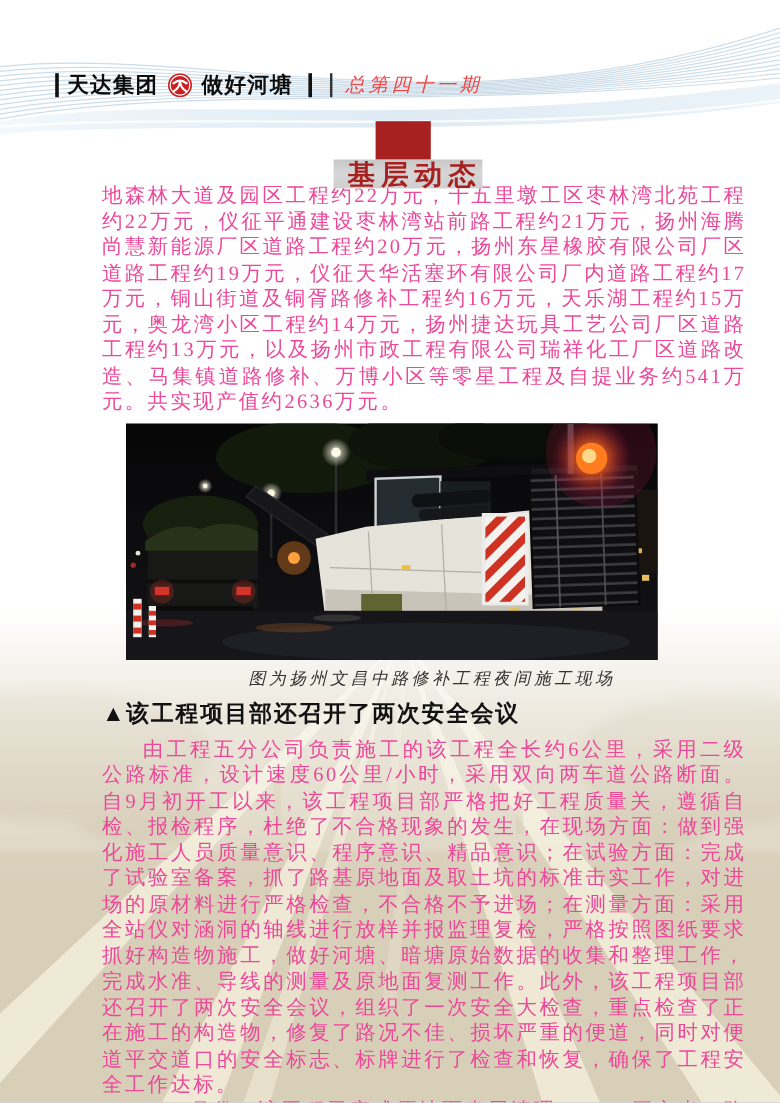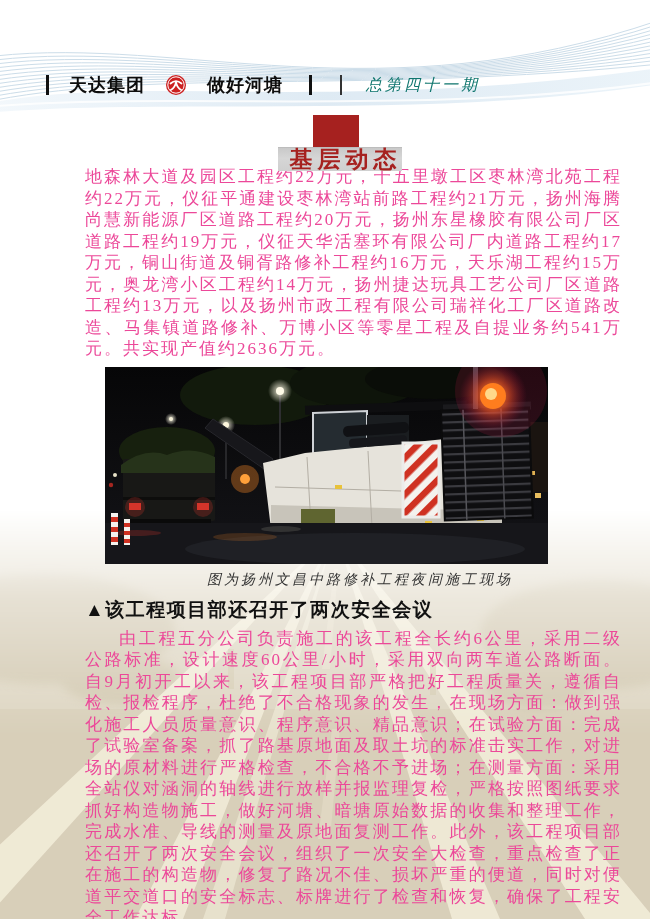--- a/index.html
+++ b/index.html
@@ -12,31 +12,32 @@
   .waves{position:absolute;top:0;left:0;width:650px;height:140px;z-index:0;pointer-events:none;}
   
   .watermark{
     position:absolute;left:0;bottom:0;width:650px;height:410px;z-index:0;pointer-events:none;
     -webkit-mask-image:linear-gradient(180deg,rgba(0,0,0,0) 0%,rgba(0,0,0,.55) 22%,#000 55%);
     mask-image:linear-gradient(180deg,rgba(0,0,0,0) 0%,rgba(0,0,0,.55) 22%,#000 55%);
   }
   .content{position:relative;z-index:2;}
   
   .masthead{
-    display:flex;align-items:center;gap:20px;
-    padding:72px 0 0 46px;height:26px;
+    display:flex;align-items:center;gap:7px;
+    padding:46px 0 0 46px;height:26px;
     font-family:"Liberation Sans","DejaVu Sans",sans-serif;
+    margin-top:12px;
   }
   .mh-bar{width:3px;height:20px;background:#111;}
   .mh-bar.thin{width:2px;background:#333;}
   .mh-cn{font-weight:bold;font-size:18px;color:#0d0d0d;letter-spacing:1px;}
   .mh-latin{font-weight:bold;font-size:17px;color:#0d0d0d;letter-spacing:.5px;margin-left:2px;}
   .mh-issue{
     font-family:"Liberation Serif","DejaVu Serif",serif;font-style:italic;
-    font-size:16px;color:#0f766e;letter-spacing:3px;margin-left:4px;
+    font-size:16px;color:#ef4444;letter-spacing:3px;margin-left:4px;
   }
   .logo{width:20px;height:20px;flex:0 0 auto;margin:0 1px;}
   
   .banner{display:flex;align-items:center;margin:17px 38px 0 60px;height:32px;position:relative;flex-direction:column;}
   .banner-block{width:46px;height:32px;background:#a6211f;flex:0 0 auto;}
   .banner-bar{
     flex:1;height:27px;margin-left:7px;background:linear-gradient(180deg,#c9c9c9,#d6d6d6 45%,#cfcfcf);
     border-top:1px solid #bdbdbd;display:flex;align-items:center;
   }
   .banner-title{

